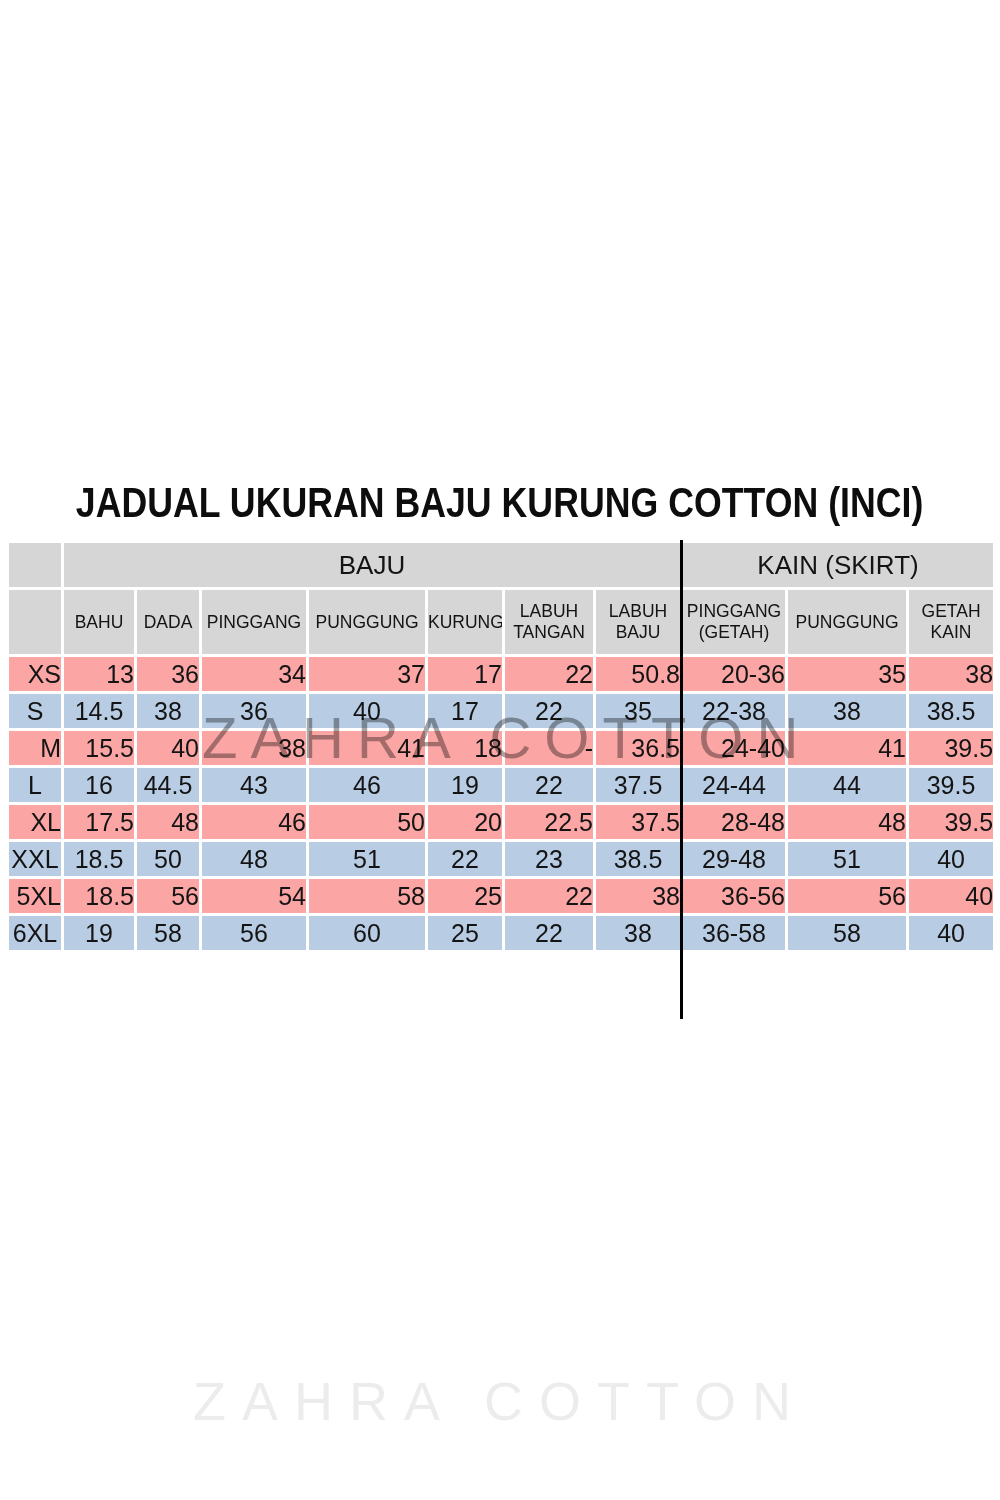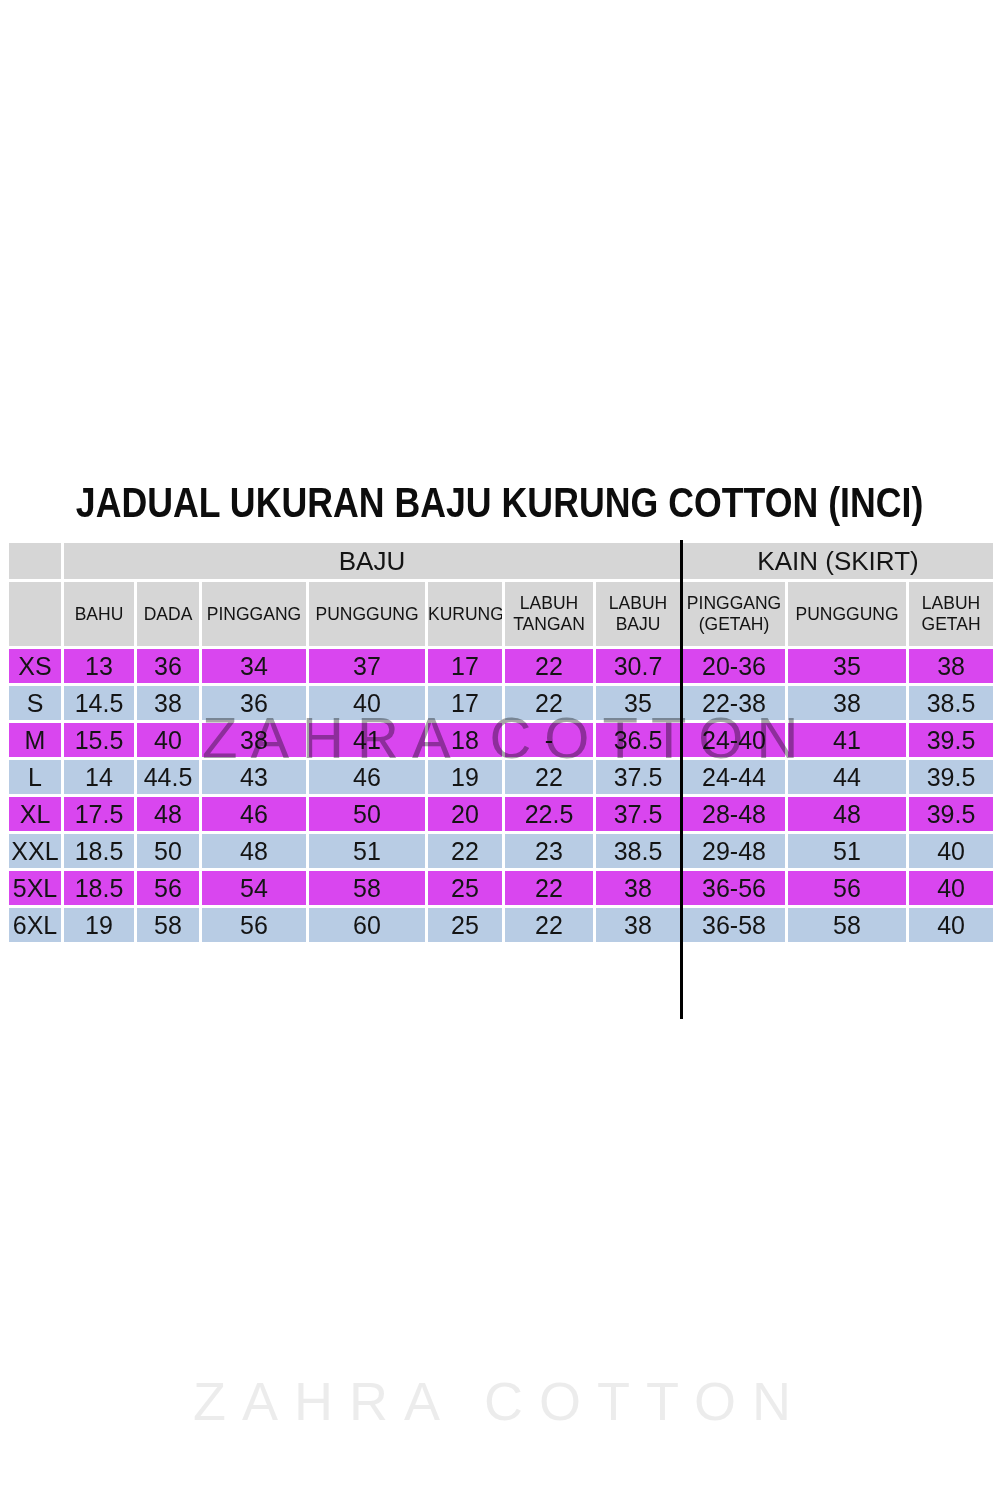--- a/index.html
+++ b/index.html
@@ -33,24 +33,24 @@
     border-spacing: 3px;
     table-layout: fixed;
   }
   th, td {
     padding: 0;
     text-align: center;
     vertical-align: middle;
     font-weight: normal;
     overflow: hidden;
   }
-  tr.group-row th { height: 36px; font-size: 26px; background: #d6d6d6; }
+  tr.group-row th { height: 44px; font-size: 26px; background: #d6d6d6; }
   tr.colhead-row th { height: 64px; font-size: 17.5px; line-height: 1.2; background: #d6d6d6; }
   tbody td { height: 34px; font-size: 25px; }
-  tbody tr.light td { background: #d946ef; }
+  tbody tr.light td { background: #fca5a5; text-align: right; }
   tbody tr.dark td  { background: #b8cce4; }
 
   
   #section-divider {
     position: absolute;
     width: 3px;
     background: #000;
     z-index: 3;
   }
 
@@ -111,33 +111,33 @@
         <th></th>
         <th>BAHU</th>
         <th>DADA</th>
         <th>PINGGANG</th>
         <th>PUNGGUNG</th>
         <th>KURUNG</th>
         <th>LABUH TANGAN</th>
         <th>LABUH BAJU</th>
         <th>PINGGANG (GETAH)</th>
         <th>PUNGGUNG</th>
-        <th>LABUH GETAH</th>
+        <th>GETAH KAIN</th>
       </tr>
   </thead>
   <tbody id="table-body">
       <tr class="light">
         <td>XS</td>
         <td>13</td>
         <td>36</td>
         <td>34</td>
         <td>37</td>
         <td>17</td>
         <td>22</td>
-        <td>30.7</td>
+        <td>50.8</td>
         <td>20-36</td>
         <td>35</td>
         <td>38</td>
       </tr>
       <tr class="dark">
         <td>S</td>
         <td>14.5</td>
         <td>38</td>
         <td>36</td>
         <td>40</td>
@@ -156,21 +156,21 @@
         <td>41</td>
         <td>18</td>
         <td>-</td>
         <td>36.5</td>
         <td>24-40</td>
         <td>41</td>
         <td>39.5</td>
       </tr>
       <tr class="dark">
         <td>L</td>
-        <td>14</td>
+        <td>16</td>
         <td>44.5</td>
         <td>43</td>
         <td>46</td>
         <td>19</td>
         <td>22</td>
         <td>37.5</td>
         <td>24-44</td>
         <td>44</td>
         <td>39.5</td>
       </tr>

